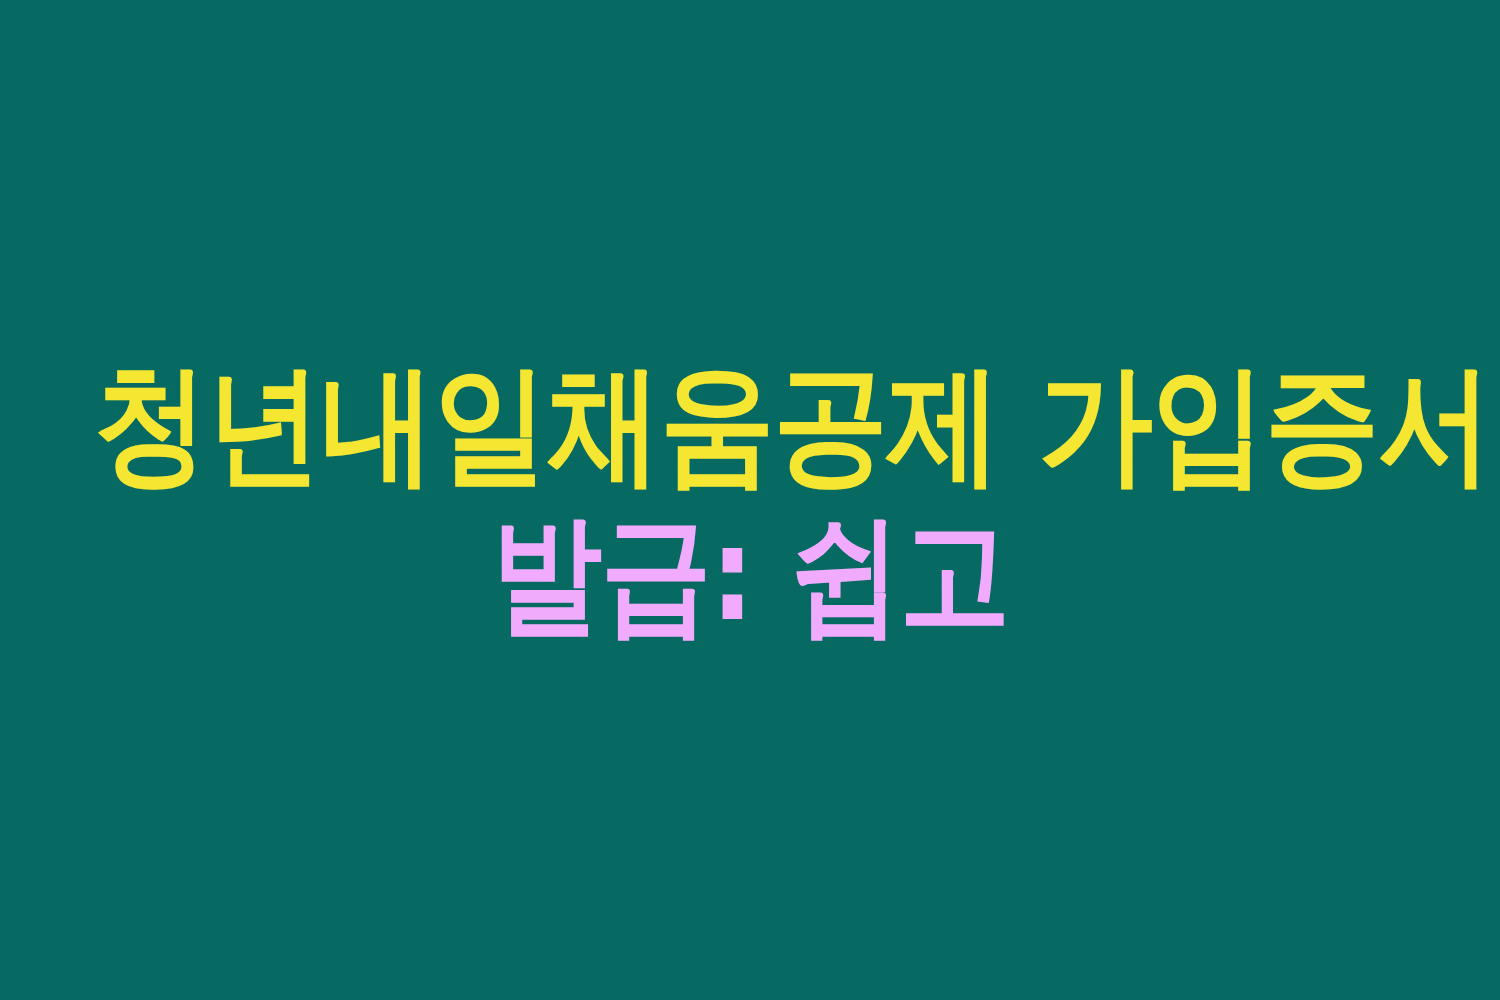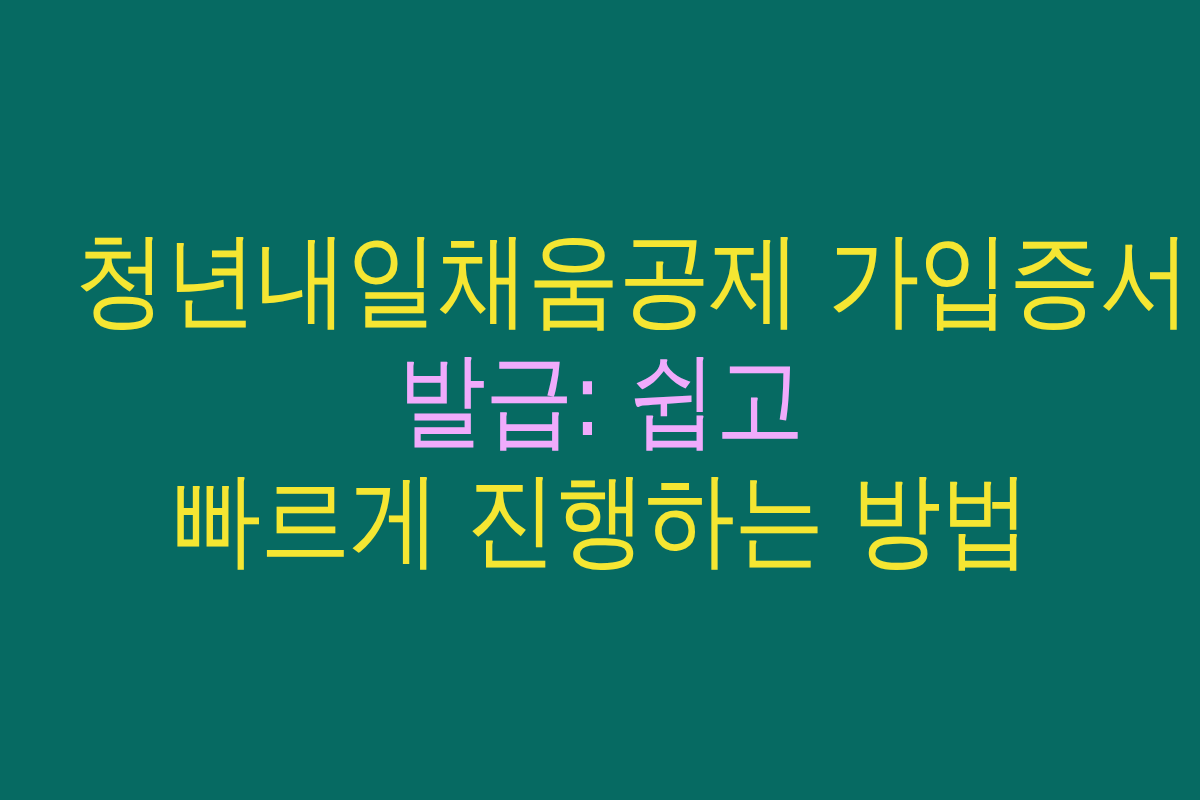--- a/index.html
+++ b/index.html
@@ -30,21 +30,21 @@
     width: 1200px;
     text-align: center;
     
     transform: translateY(-1px);
   }
 
   .headline-line {
     display: block;
     color: #f5e632;
     font-family: "DejaVu Sans", "Liberation Sans", sans-serif;
-    font-weight: 400;
+    font-weight: 700;
     font-size: 104px;
     line-height: 120px;
     letter-spacing: -0.012em;
     white-space: nowrap;
     text-rendering: geometricPrecision;
     -webkit-font-smoothing: antialiased;
   }
 
   
   .headline-line > span {
@@ -60,16 +60,15 @@
 <body>
 
 <div id="poster" style="background: rgb(6, 106, 98);">
 
   <div id="headline-block">
 
     <div class="headline-line" id="line-1" style="color: rgb(245, 230, 50);"><span style="transform: scaleX(0.881714);">청년내일채움공제 가입증서</span></div>
 
     <div class="headline-line" id="line-2" style="color: #f0abfc;"><span style="transform: scaleX(0.851304);">발급: 쉽고</span></div>
 
-    <div class="headline-line" id="line-3" style="color: rgb(245, 230, 50);"><span style="transform: scaleX(0.868615);">빠르게 진행하는 방법</span></div>
 
   </div>
 </div>
 
 </body></html>

